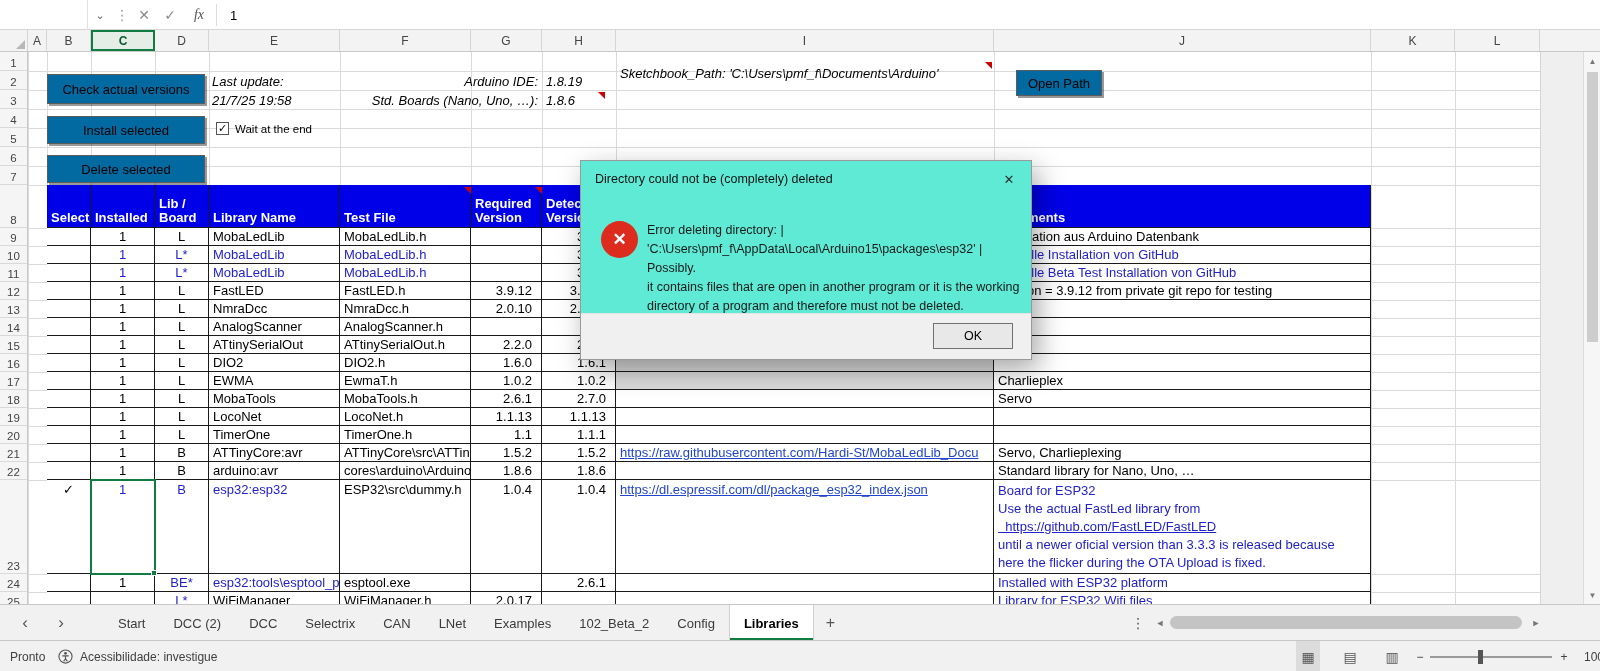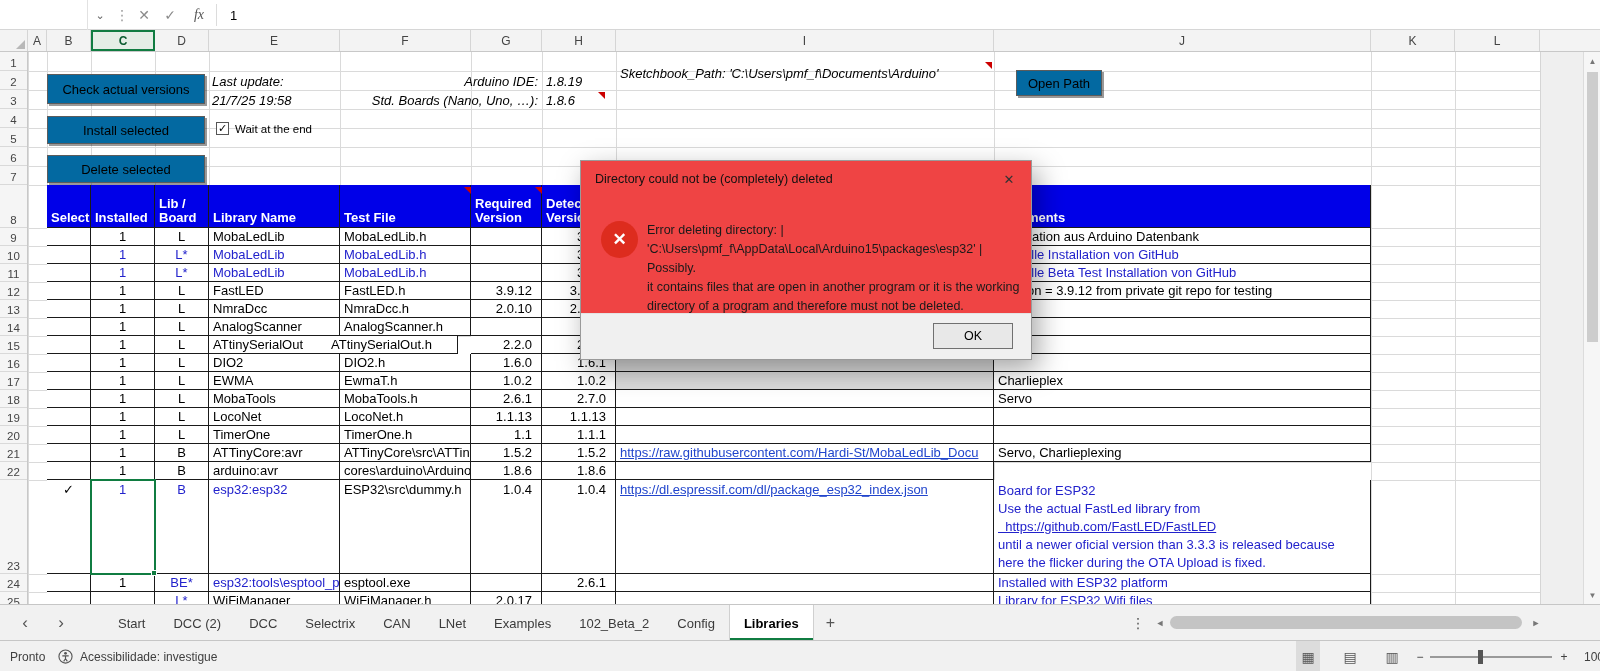--- a/index.html
+++ b/index.html
@@ -67,21 +67,21 @@
   .xl-btn { position:absolute; display:flex; align-items:center; justify-content:center; background:#0369a1; border:1px solid #5c5c5c; box-shadow:2px 2px 0 rgba(0,0,0,.4); font-size:13px; color:#000; z-index:3; cursor:pointer; }
   #btn-check   { left:47px;  top:74px;  width:158px; height:30px; }
   #btn-install { left:47px;  top:116px; width:158px; height:28px; }
   #btn-delete  { left:47px;  top:155px; width:158px; height:28px; }
   #btn-open    { left:1016px;top:70px;  width:86px;  height:26px; }
   #waitbox { position:absolute; left:216px; top:122px; width:13px; height:13px; border:1px solid #555; background:#fff; display:flex; align-items:center; justify-content:center; font-size:11px; color:#000; z-index:3; }
   #waitlbl { position:absolute; left:235px; top:121px; height:15px; display:flex; align-items:center; font-size:11.5px; color:#000; z-index:3; }
   .red-tri { position:absolute; width:0; height:0; border-top:7px solid #cc0000; border-left:7px solid transparent; z-index:4; }
 
   
-  #dialog { position:absolute; left:580px; top:160px; width:452px; height:200px; background:#ef4444; border:1px solid #9a9a9a; box-shadow:6px 10px 26px rgba(0,0,0,.35); z-index:9; }
+  #dialog { position:absolute; left:580px; top:160px; width:452px; height:200px; background:#5eead4; border:1px solid #9a9a9a; box-shadow:6px 10px 26px rgba(0,0,0,.35); z-index:9; }
   .dlg-title { position:absolute; left:14px; top:0; height:36px; display:flex; align-items:center; font-size:12.5px; color:#111; }
   .dlg-close { position:absolute; right:0; top:0; width:44px; height:36px; display:flex; align-items:center; justify-content:center; font-size:13px; color:#333; cursor:pointer; }
   .dlg-footer { position:absolute; left:0; bottom:0; width:100%; height:46px; background:#f0f0f0; border-top:1px solid #e3e3e3; }
   .dlg-icon { position:absolute; left:20px; top:60px; width:37px; height:37px; border-radius:50%; background:#dd2c1e; color:#fff; display:flex; align-items:center; justify-content:center; font-size:17px; font-weight:bold; }
   .dlg-text { position:absolute; left:66px; top:60px; width:376px; font-size:12.5px; line-height:19px; color:#1a1a1a; }
   .dlg-ok { position:absolute; right:18px; bottom:10px; width:80px; height:26px; background:#e8e8e8; border:1px solid #707070; font-size:12.5px; font-family:inherit; color:#000; cursor:pointer; }
 
   
   #tabbar { position:absolute; left:0; top:604px; width:1600px; height:36px; background:#f1f1f1; border-top:1px solid #c6c6c6; z-index:6; }
   .tb-nav { position:absolute; top:0; height:36px; width:26px; display:flex; align-items:center; justify-content:center; font-size:17px; color:#555; cursor:pointer; }
@@ -416,21 +416,21 @@
       </div>
       <div class="tcell" style="left: 44px; top: 151px; width: 64px; height: 18px; justify-content: center;">
         <div class="ct">1</div>
       </div>
       <div class="tcell" style="left: 108px; top: 151px; width: 54px; height: 18px; justify-content: center;">
         <div class="ct">L</div>
       </div>
       <div class="tcell" style="left: 162px; top: 151px; width: 131px; height: 18px; justify-content: flex-start;">
         <div class="ct">ATtinySerialOut</div>
       </div>
-      <div class="tcell" style="left: 280px; top: 151px; width: 131px; height: 18px; justify-content: flex-start;">
+      <div class="tcell" style="left: 293px; top: 151px; width: 131px; height: 18px; justify-content: flex-start;">
         <div class="ct">ATtinySerialOut.h</div>
       </div>
       <div class="tcell" style="left: 424px; top: 151px; width: 71px; height: 18px; justify-content: flex-end; padding-right: 9px;">
         <div class="ct">2.2.0</div>
       </div>
       <div class="tcell" style="left: 495px; top: 151px; width: 74px; height: 18px; justify-content: flex-end; padding-right: 9px;">
         <div class="ct">2.3.1</div>
       </div>
       <div class="tcell" style="left: 569px; top: 151px; width: 378px; height: 18px; justify-content: flex-start;">
         <div class="ct"></div>
@@ -616,20 +616,23 @@
         <div class="ct">cores\arduino\Arduino.h</div>
       </div>
       <div class="tcell" style="left: 424px; top: 277px; width: 71px; height: 18px; justify-content: flex-end; padding-right: 9px;">
         <div class="ct">1.8.6</div>
       </div>
       <div class="tcell" style="left: 495px; top: 277px; width: 74px; height: 18px; justify-content: flex-end; padding-right: 9px;">
         <div class="ct">1.8.6</div>
       </div>
       <div class="tcell" style="left: 569px; top: 277px; width: 378px; height: 18px; justify-content: flex-start;">
         <div class="ct"></div>
+      </div>
+      <div class="tcell" style="left: 947px; top: 277px; width: 377px; height: 18px; justify-content: flex-start;">
+        <div class="ct">Standard library for Nano, Uno, …</div>
       </div>
       <div class="tcell top" style="left: 0px; top: 295px; width: 44px; height: 94px; justify-content: center;">
         <div class="ct">✓</div>
       </div>
       <div class="tcell top" style="left: 44px; top: 295px; width: 64px; height: 94px; justify-content: center;">
         <div class="ct blue">1</div>
       </div>
       <div class="tcell top" style="left: 108px; top: 295px; width: 54px; height: 94px; justify-content: center;">
         <div class="ct blue">B</div>
       </div>

